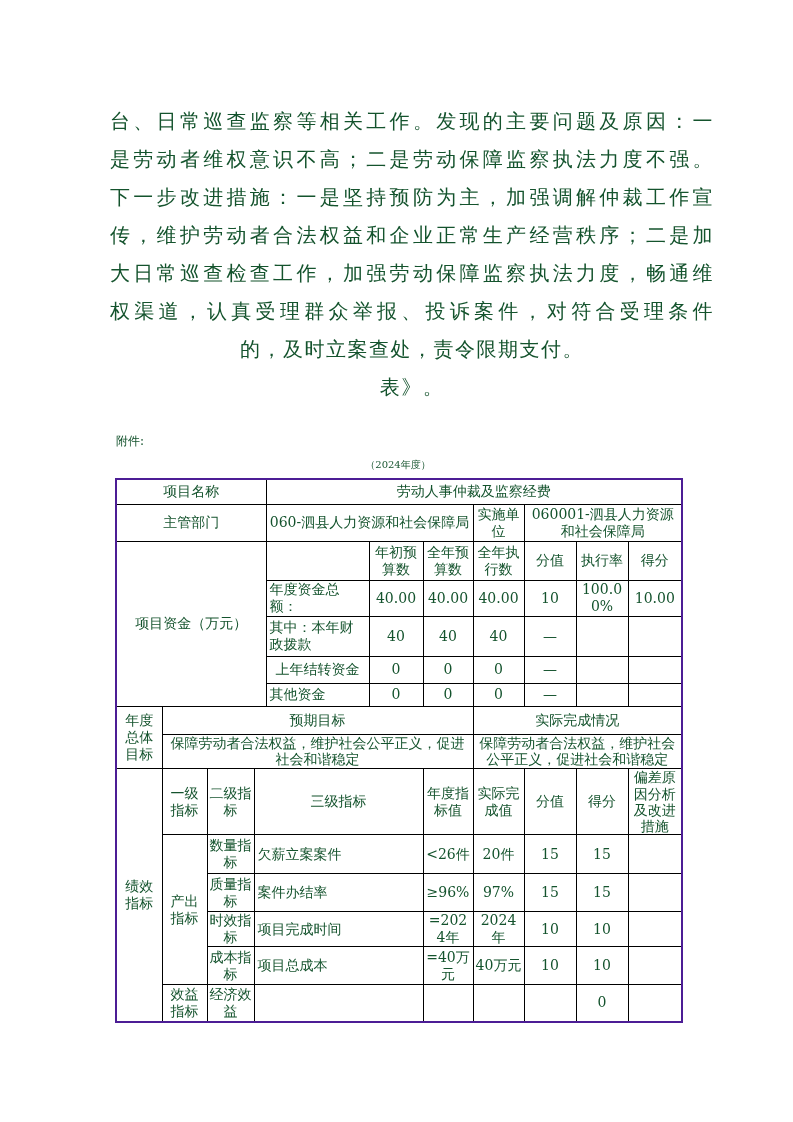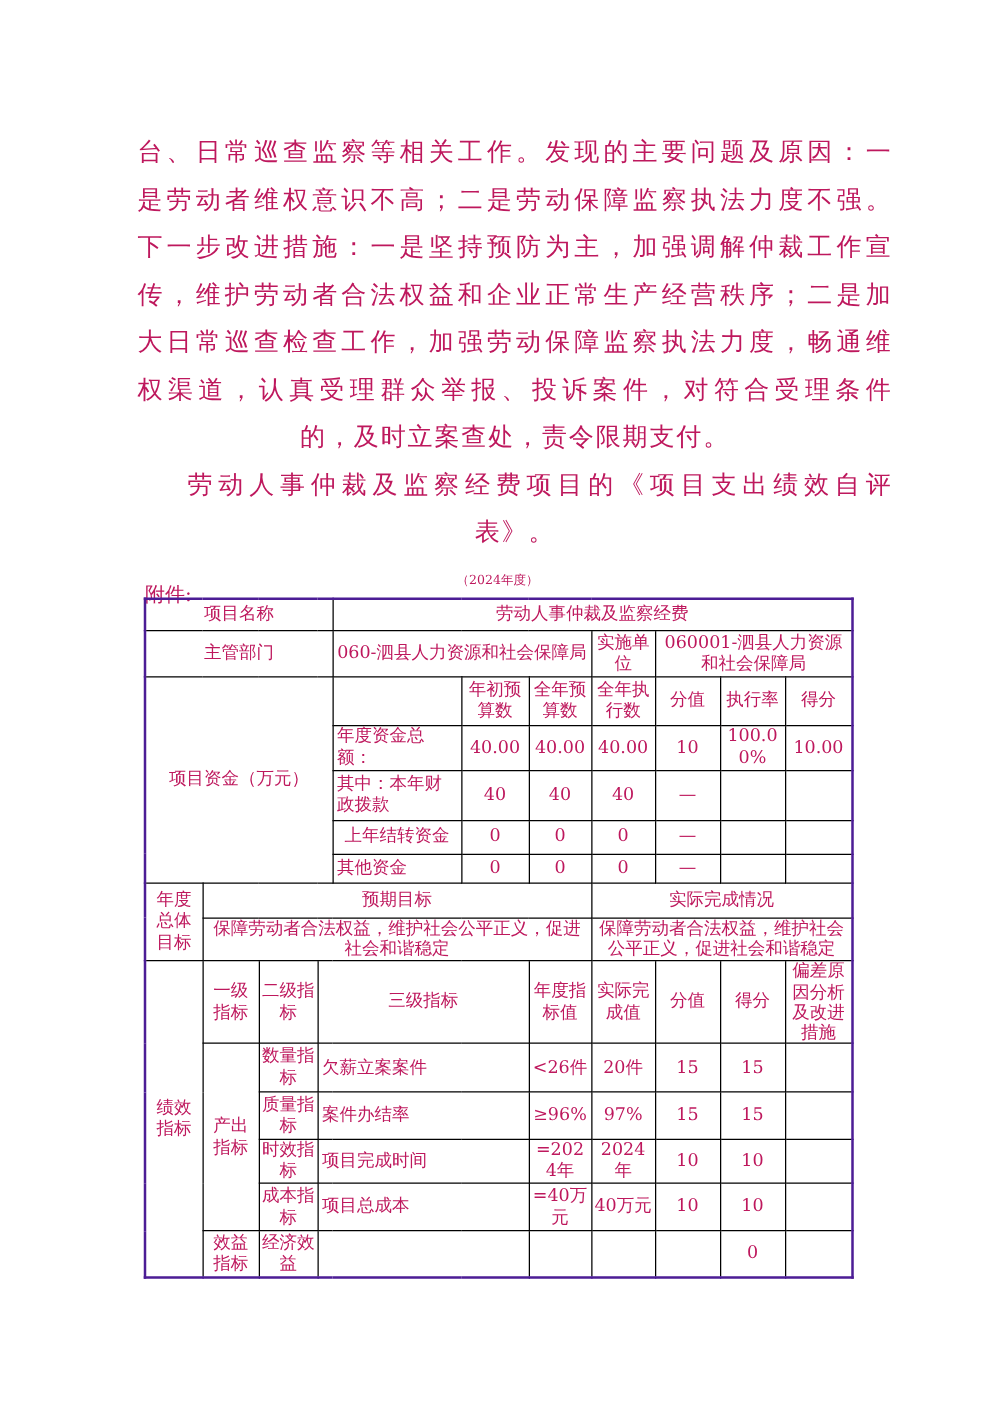--- a/index.html
+++ b/index.html
@@ -1,20 +1,20 @@
 <!DOCTYPE html>
 <html><head>
 <meta charset="utf-8">
 <style>
   html,body{margin:0;padding:0;background:#ffffff;}
   .page{
     position:relative;
     width:793px;height:1122px;
     background:#ffffff;
-    color:#be185d;
+    color:#14532d;
     font-family:"DejaVu Serif","Liberation Serif",serif;
     overflow:hidden;
   }
   
   .body-text{
     position:absolute;left:110px;top:102px;width:604px;
     font-size:20px;letter-spacing:1.5px;
   }
   .bline{
     height:38px;line-height:38px;white-space:nowrap;
@@ -22,21 +22,21 @@
   }
   .bline.just{
     white-space:normal;
     text-align:justify;
     text-align-last:justify;
     text-justify:inter-character;
   }
   .bline.indent{ text-indent:2em; }
   .attachment{
     position:absolute;left:116px;top:432px;
-    font-size:16px;line-height:18px;margin-top:35px;
+    font-size:12px;line-height:18px;
   }
   .table-title{
     position:absolute;left:115px;top:456px;width:566px;
     font-size:10px;line-height:17px;text-align:center;
   }
   
   table.report{
     position:absolute;left:115px;top:478px;
     width:566px;
     border-collapse:collapse;table-layout:fixed;
@@ -66,21 +66,20 @@
 <div class="page">
 
   <div class="body-text">
     <div class="bline just">台、日常巡查监察等相关工作。发现的主要问题及原因：一</div>
     <div class="bline just">是劳动者维权意识不高；二是劳动保障监察执法力度不强。</div>
     <div class="bline just">下一步改进措施：一是坚持预防为主，加强调解仲裁工作宣</div>
     <div class="bline just">传，维护劳动者合法权益和企业正常生产经营秩序；二是加</div>
     <div class="bline just">大日常巡查检查工作，加强劳动保障监察执法力度，畅通维</div>
     <div class="bline just">权渠道，认真受理群众举报、投诉案件，对符合受理条件</div>
     <div class="bline">的，及时立案查处，责令限期支付。</div>
-    <div class="bline just indent">劳动人事仲裁及监察经费项目的《项目支出绩效自评</div>
     <div class="bline">表》。</div>
   </div>
 
   <div class="attachment">附件:</div>
 
   <div class="table-title">（2024年度）</div>
 
   <table class="report">
     <colgroup>
       <col style="width:46px">

